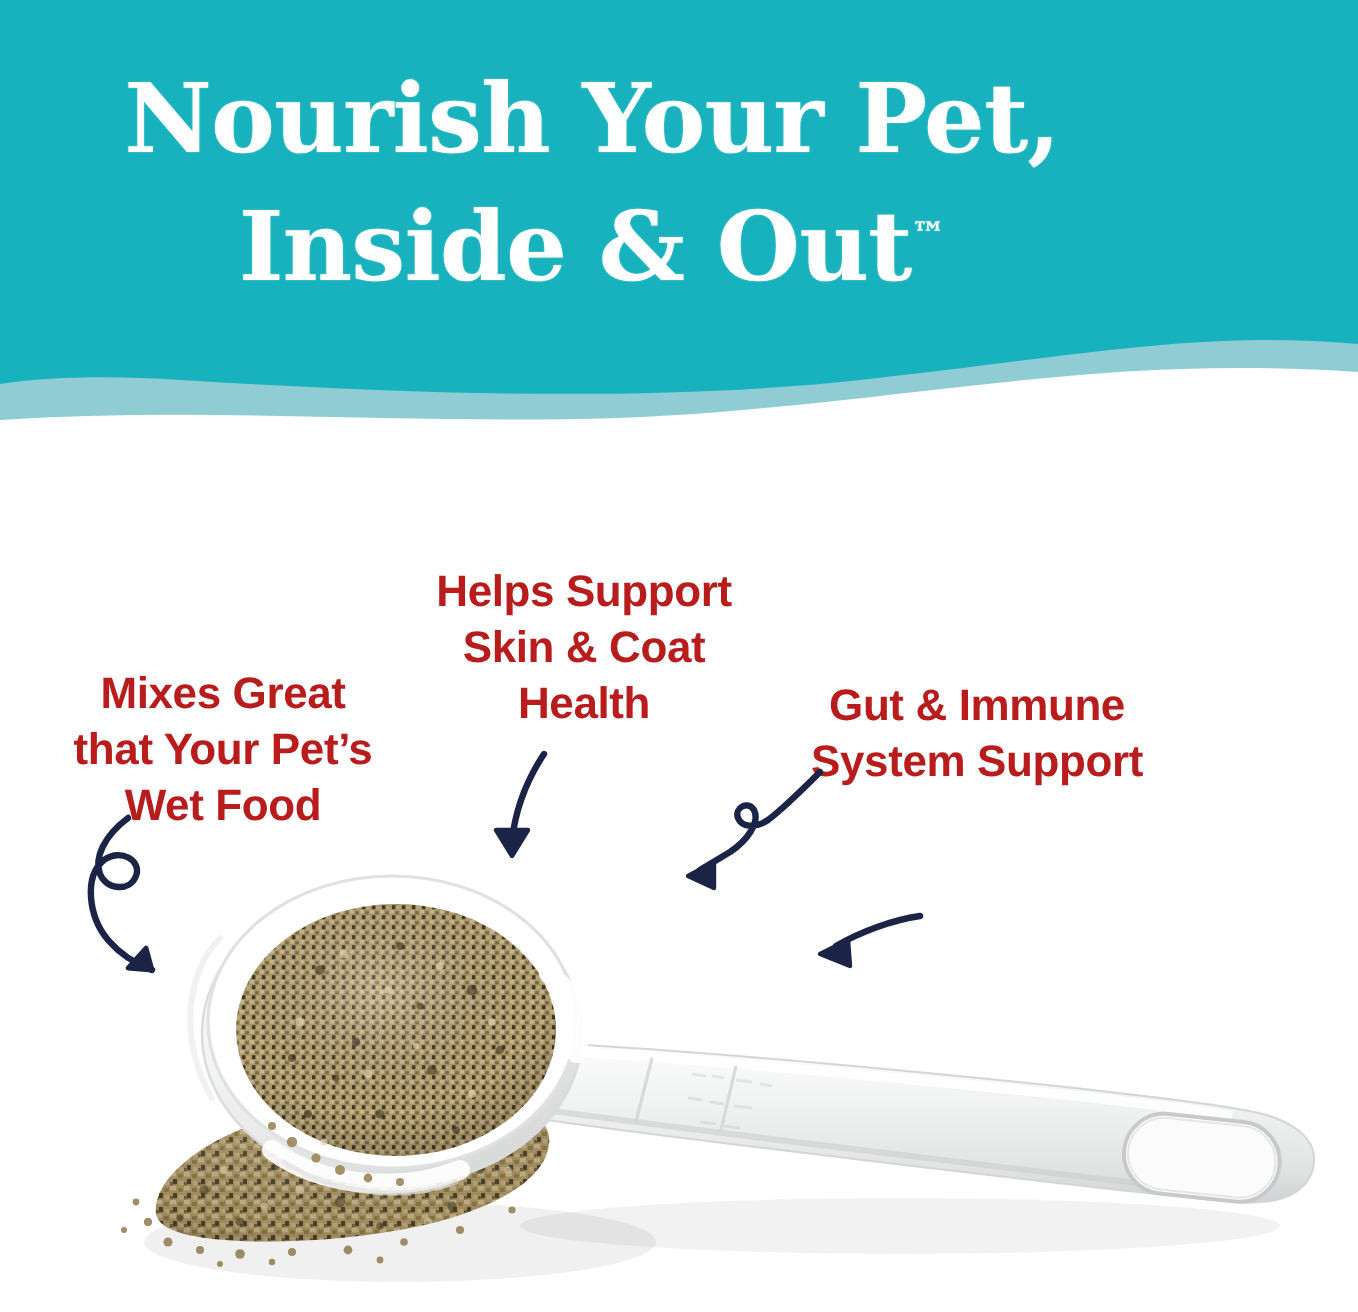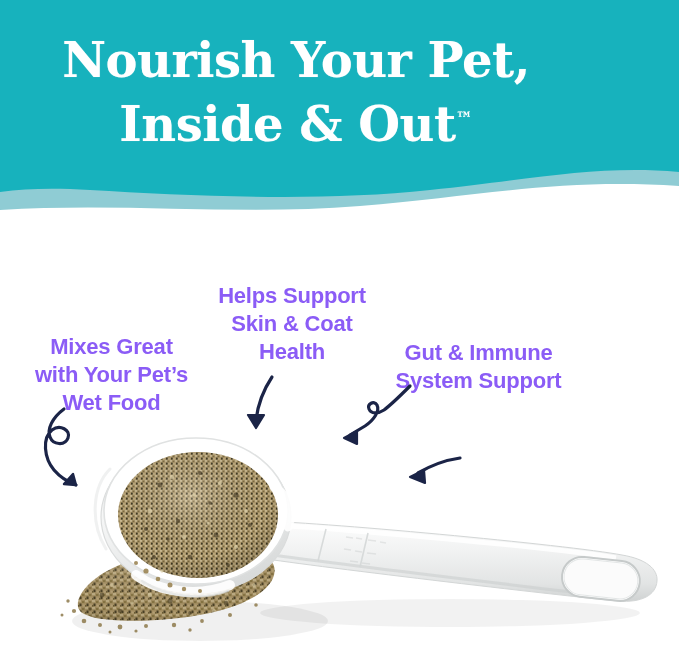--- a/index.html
+++ b/index.html
@@ -52,32 +52,32 @@
   #banner-title .tm {
     font-size: 17px;
     vertical-align: super;
     letter-spacing: 0;
     font-weight: bold;
   }
 
   
   .callout {
     position: absolute;
-    color: #8b5cf6;
+    color: #b91c1c;
     font-family: "Liberation Sans", sans-serif;
     font-weight: bold;
     font-size: 22px;
     line-height: 1.28;
     text-align: center;
     white-space: pre-line;
     letter-spacing: -0.2px;
   }
   #callout-mixes   { left: 14px;  top: 333px; width: 195px; }
   #callout-skin    { left: 196px; top: 282px; width: 192px; }
-  #callout-gut     { left: 376px; top: 339px; width: 205px; }
+  #callout-gut     { left: 386px; top: 339px; width: 205px; }
   #callout-crave   { left: 447px; top: 425px; width: 225px; }
 
   
   .arrow {
     position: absolute;
     pointer-events: none;
   }
   #arrow-mixes { left: 34px;  top: 402px; }
   #arrow-skin  { left: 236px; top: 372px; }
   #arrow-gut   { left: 338px; top: 382px; }
@@ -104,21 +104,21 @@
       <path d="M0,0 H679 V186 C560,178 480,196 360,206 C240,216 120,202 0,210 Z" fill="#8fccd4"></path>
 
       <path d="M0,0 H679 V172 C600,165 540,178 430,190 C320,202 190,196 90,190 C58,188 28,188 0,192 Z" fill="#17b2bd"></path>
     </svg>
 
     <div id="banner-title"><span>Nourish Your Pet,</span>
 <span>Inside &amp; Out</span><span class="tm">™</span></div>
   </div>
 
   <div class="callout" id="callout-mixes">Mixes Great
-with Your Pet’s
+that Your Pet’s
 Wet Food</div>
 
   <div class="callout" id="callout-skin">Helps Support
 Skin &amp; Coat
 Health</div>
 
   <div class="callout" id="callout-gut">Gut &amp; Immune
 System Support</div>
 
 

